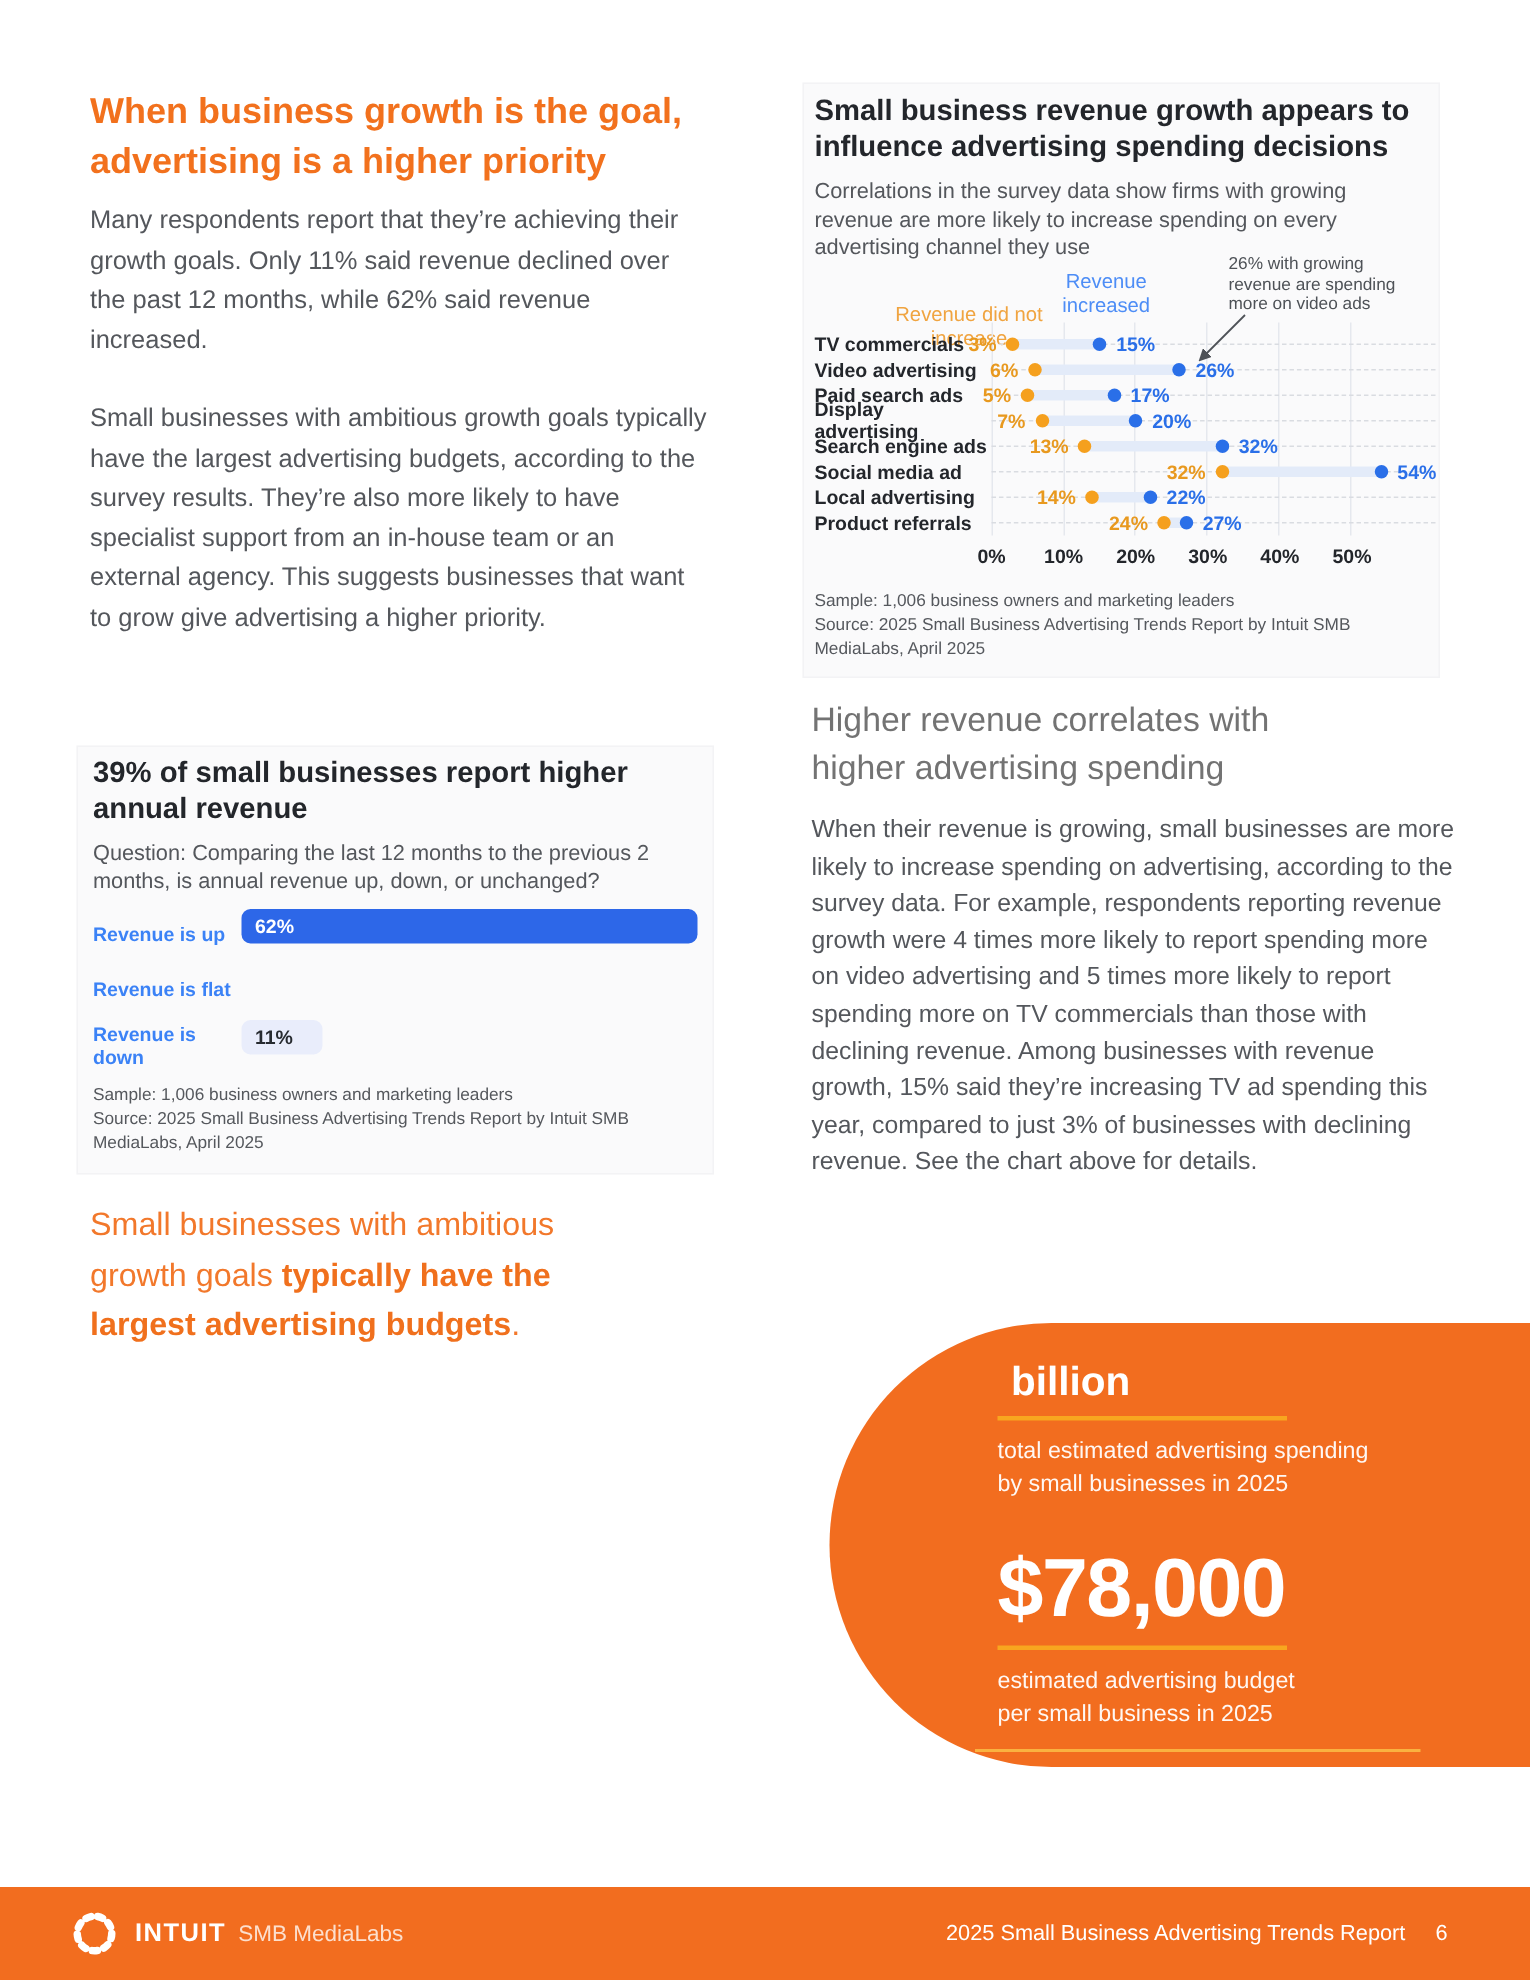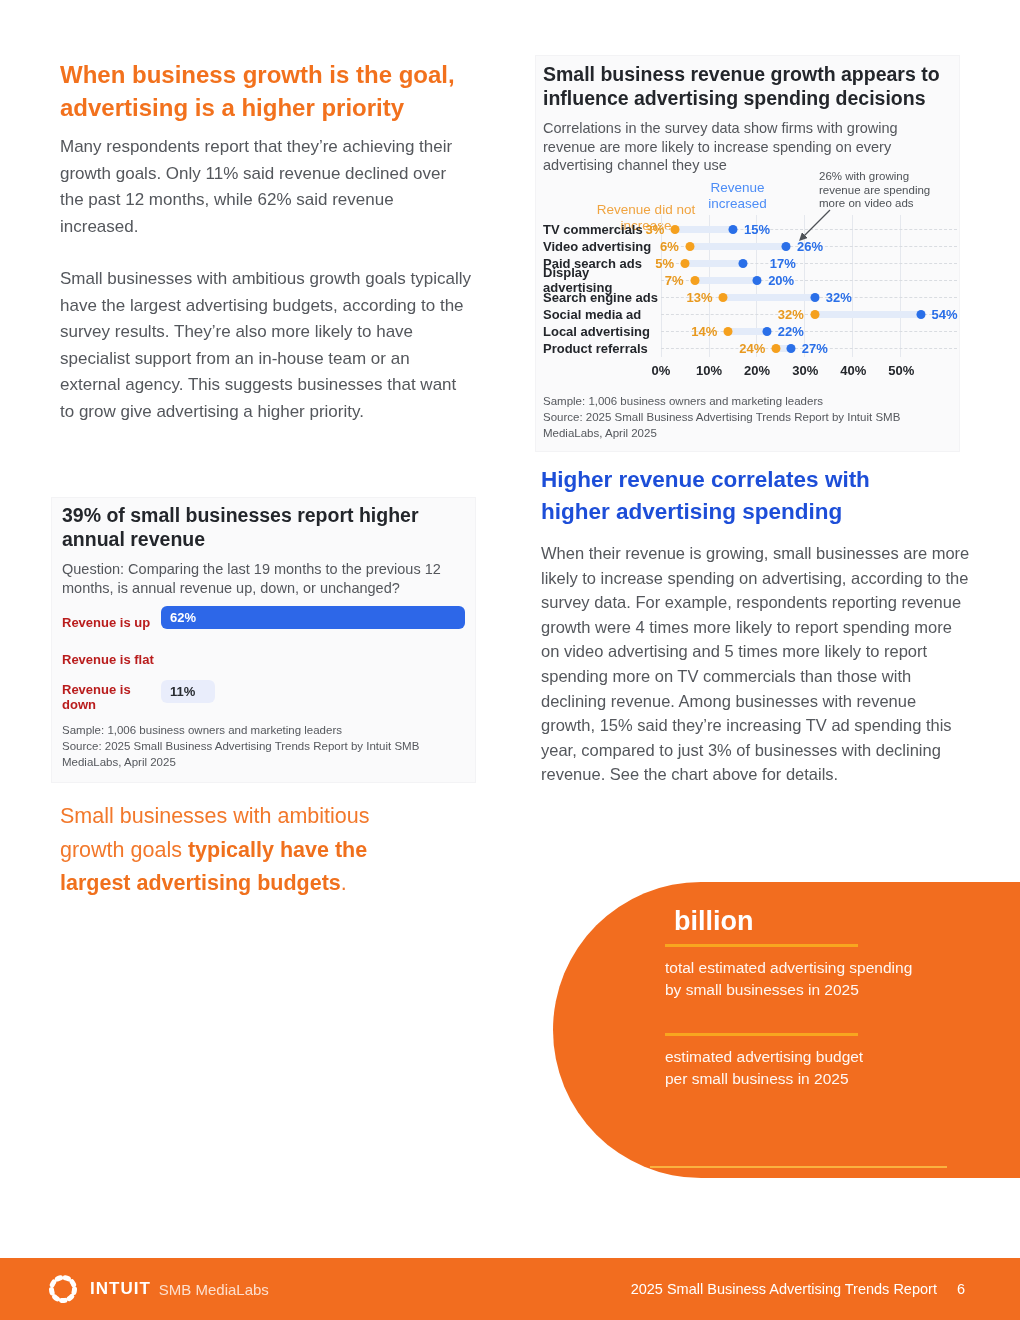--- a/index.html
+++ b/index.html
@@ -15,21 +15,21 @@
 
   
   .card { background:#FAFAFB; border:1px solid #F3F3F5; }
   .card-title { font-size:19.5px; font-weight:bold; line-height:23.5px; color:#23262B; white-space:pre-line; }
   .card-sub { font-size:14.5px; line-height:18.5px; color:#54575C; white-space:pre-line; }
   .fine-print { font-size:11.5px; line-height:16px; color:#55585D; }
 
   
   .bar-rows { margin-top:14px; }
   .bar-row { display:flex; align-items:center; height:23px; margin-bottom:14px; }
-  .bar-label { width:99px; font-size:13px; font-weight:bold; color:#b91c1c; flex:none; }
+  .bar-label { width:99px; font-size:13px; font-weight:bold; color:#3b82f6; flex:none; }
   .bar-track { flex:1; position:relative; height:33px; }
   .bar { height:23px; border-radius:6px; display:flex; align-items:center; }
   .bar span { font-size:13px; font-weight:bold; padding-left:9px; }
   .bar-primary { background:#2D67E8; } .bar-primary span { color:#ffffff; }
   .bar-light { background:#E9EDFB; } .bar-light span { color:#272B30; }
 
   
   .legend-zone { position:relative; height:46px; }
   .legend-item { position:absolute; top:5px; text-align:center; font-size:13.5px; line-height:16.5px; }
   .legend-orange { left:33px; width:140px; color:#F0A440;margin-top:22px; }
@@ -46,21 +46,21 @@
   .connector { position:absolute; height:7px; top:5px; border-radius:4px; background:#E3EBF9; }
   .dot { position:absolute; width:9px; height:9px; border-radius:50%; top:4px; transform:translateX(-50%); }
   .dot-o { background:#F5A01E; } .dot-b { background:#2A6FE8; }
   .dval { position:absolute; top:1px; font-size:13px; font-weight:bold; white-space:nowrap; }
   .dval-o { color:#E8991F; transform:translateX(calc(-100% - 11px)); }
   .dval-b { color:#2A6FE8; transform:translateX(11px); }
   .axis-row { position:relative; margin-left:118px; height:18px; margin-top:6px; }
   .axis-tick { position:absolute; transform:translateX(-50%); font-size:13px; font-weight:bold; color:#23262B; }
 
   
-  .h2-blue { font-size:22.5px; font-weight:bold; line-height:32px; color:#1d4ed8; white-space:pre-line; }
+  .h2-blue { font-size:22.5px; font-weight:normal; line-height:32px; color:#737373; white-space:pre-line; }
   .body-text-r { font-size:16.5px; line-height:24.6px; color:#54575C; }
 
   
   .stat-box { background:#F26D1F; border-radius:150px 0 0 150px; padding:24px 20px 0 112px; }
   .stat-line { display:flex; align-items:baseline; color:#ffffff; }
   .stat-value { font-size:55px; font-weight:bold; letter-spacing:-1px; }
   .stat-unit { font-size:27px; font-weight:bold; margin-left:9px; }
   .stat-rule { width:193px; height:3px; background:#F8A61F; margin-top:7px; }
   .stat-caption { margin-top:10px; font-size:15.5px; line-height:21.5px; color:rgba(255,255,255,0.95); white-space:pre-line; }
   .stat-gap { height:26px; }
@@ -82,21 +82,21 @@
   <div class="abs h1-orange" style="left:60px; top:58px; width:420px;">When business growth is the goal,
 advertising is a higher priority</div>
 
   <div class="abs body-text" style="left:60px; top:134px; width:396px;">Many respondents report that they’re achieving their growth goals. Only 11% said revenue declined over the past 12 months, while 62% said revenue increased.</div>
 
   <div class="abs body-text" style="left:60px; top:266px; width:412px;">Small businesses with ambitious growth goals typically have the largest advertising budgets, according to the survey results. They’re also more likely to have specialist support from an in-house team or an external agency. This suggests businesses that want to grow give advertising a higher priority.</div>
 
   <div class="abs card" style="left:51px; top:497px; width:425px; padding:6px 10px 12px 10px;">
     <div class="card-title">39% of small businesses report higher
 annual revenue</div>
-    <div class="card-sub" style="margin-top:9px;">Question: Comparing the last 19 months to the previous 12
+    <div class="card-sub" style="margin-top:9px;">Question: Comparing the last 12 months to the previous 2
 months, is annual revenue up, down, or unchanged?</div>
     <div class="bar-rows">
         <div class="bar-row">
           <div class="bar-label">Revenue is up</div>
           <div class="bar-track">
             <div class="bar bar-primary" style="width: 100%;">
               <span>62%</span>
             </div>
           </div>
         </div>
@@ -174,21 +174,21 @@
             <div class="dot dot-o" style="left: 9.67742%;"></div>
             <div class="dot dot-b" style="left: 41.9355%;"></div>
           </div>
         </div>
         <div class="dot-row">
           <div class="dot-cat">Paid search ads</div>
           <div class="dot-plot">
             <div class="dash-line"></div>
             <div class="connector" style="left: 8.06452%; width: 19.3548%;"></div>
             <div class="dval dval-o" style="left: 8.06452%;">5%</div>
-            <div class="dval dval-b" style="left: 27.4194%; margin-left: 16px;">17%</div>
+            <div class="dval dval-b" style="left: 27.4194%;">17%</div>
             <div class="dot dot-o" style="left: 8.06452%;"></div>
             <div class="dot dot-b" style="left: 27.4194%;"></div>
           </div>
         </div>
         <div class="dot-row">
           <div class="dot-cat">Display advertising</div>
           <div class="dot-plot">
             <div class="dash-line"></div>
             <div class="connector" style="left: 11.2903%; width: 20.9677%;"></div>
             <div class="dval dval-o" style="left: 11.2903%;">7%</div>
@@ -261,20 +261,23 @@
   <div class="abs body-text-r" style="left:541px; top:541px; width:430px;">When their revenue is growing, small businesses are more likely to increase spending on advertising, according to the survey data. For example, respondents reporting revenue growth were 4 times more likely to report spending more on video advertising and 5 times more likely to report spending more on TV commercials than those with declining revenue. Among businesses with revenue growth, 15% said they’re increasing TV ad spending this year, compared to just 3% of businesses with declining revenue. See the chart above for details.</div>
 
   <div class="abs stat-box" style="left:553px; top:882px; width:467px; height:296px;">
     <div class="stat-line">
       <span class="stat-unit">billion</span>
     </div>
     <div class="stat-rule"></div>
     <div class="stat-caption">total estimated advertising spending
 by small businesses in 2025</div>
     <div class="stat-gap"></div>
+    <div class="stat-line">
+      <span class="stat-value">$78,000</span>
+    </div>
     <div class="stat-rule"></div>
     <div class="stat-caption">estimated advertising budget
 per small business in 2025</div>
     <div class="stat-bottom-line"></div>
   </div>
 
   <div class="footer">
     <div class="footer-left">
       <svg width="34" height="34" viewBox="0 0 34 34">
         <circle cx="17" cy="17" r="11.5" fill="none" stroke="#ffffff" stroke-width="5" stroke-dasharray="3.4 4.6" stroke-linecap="round"></circle>

